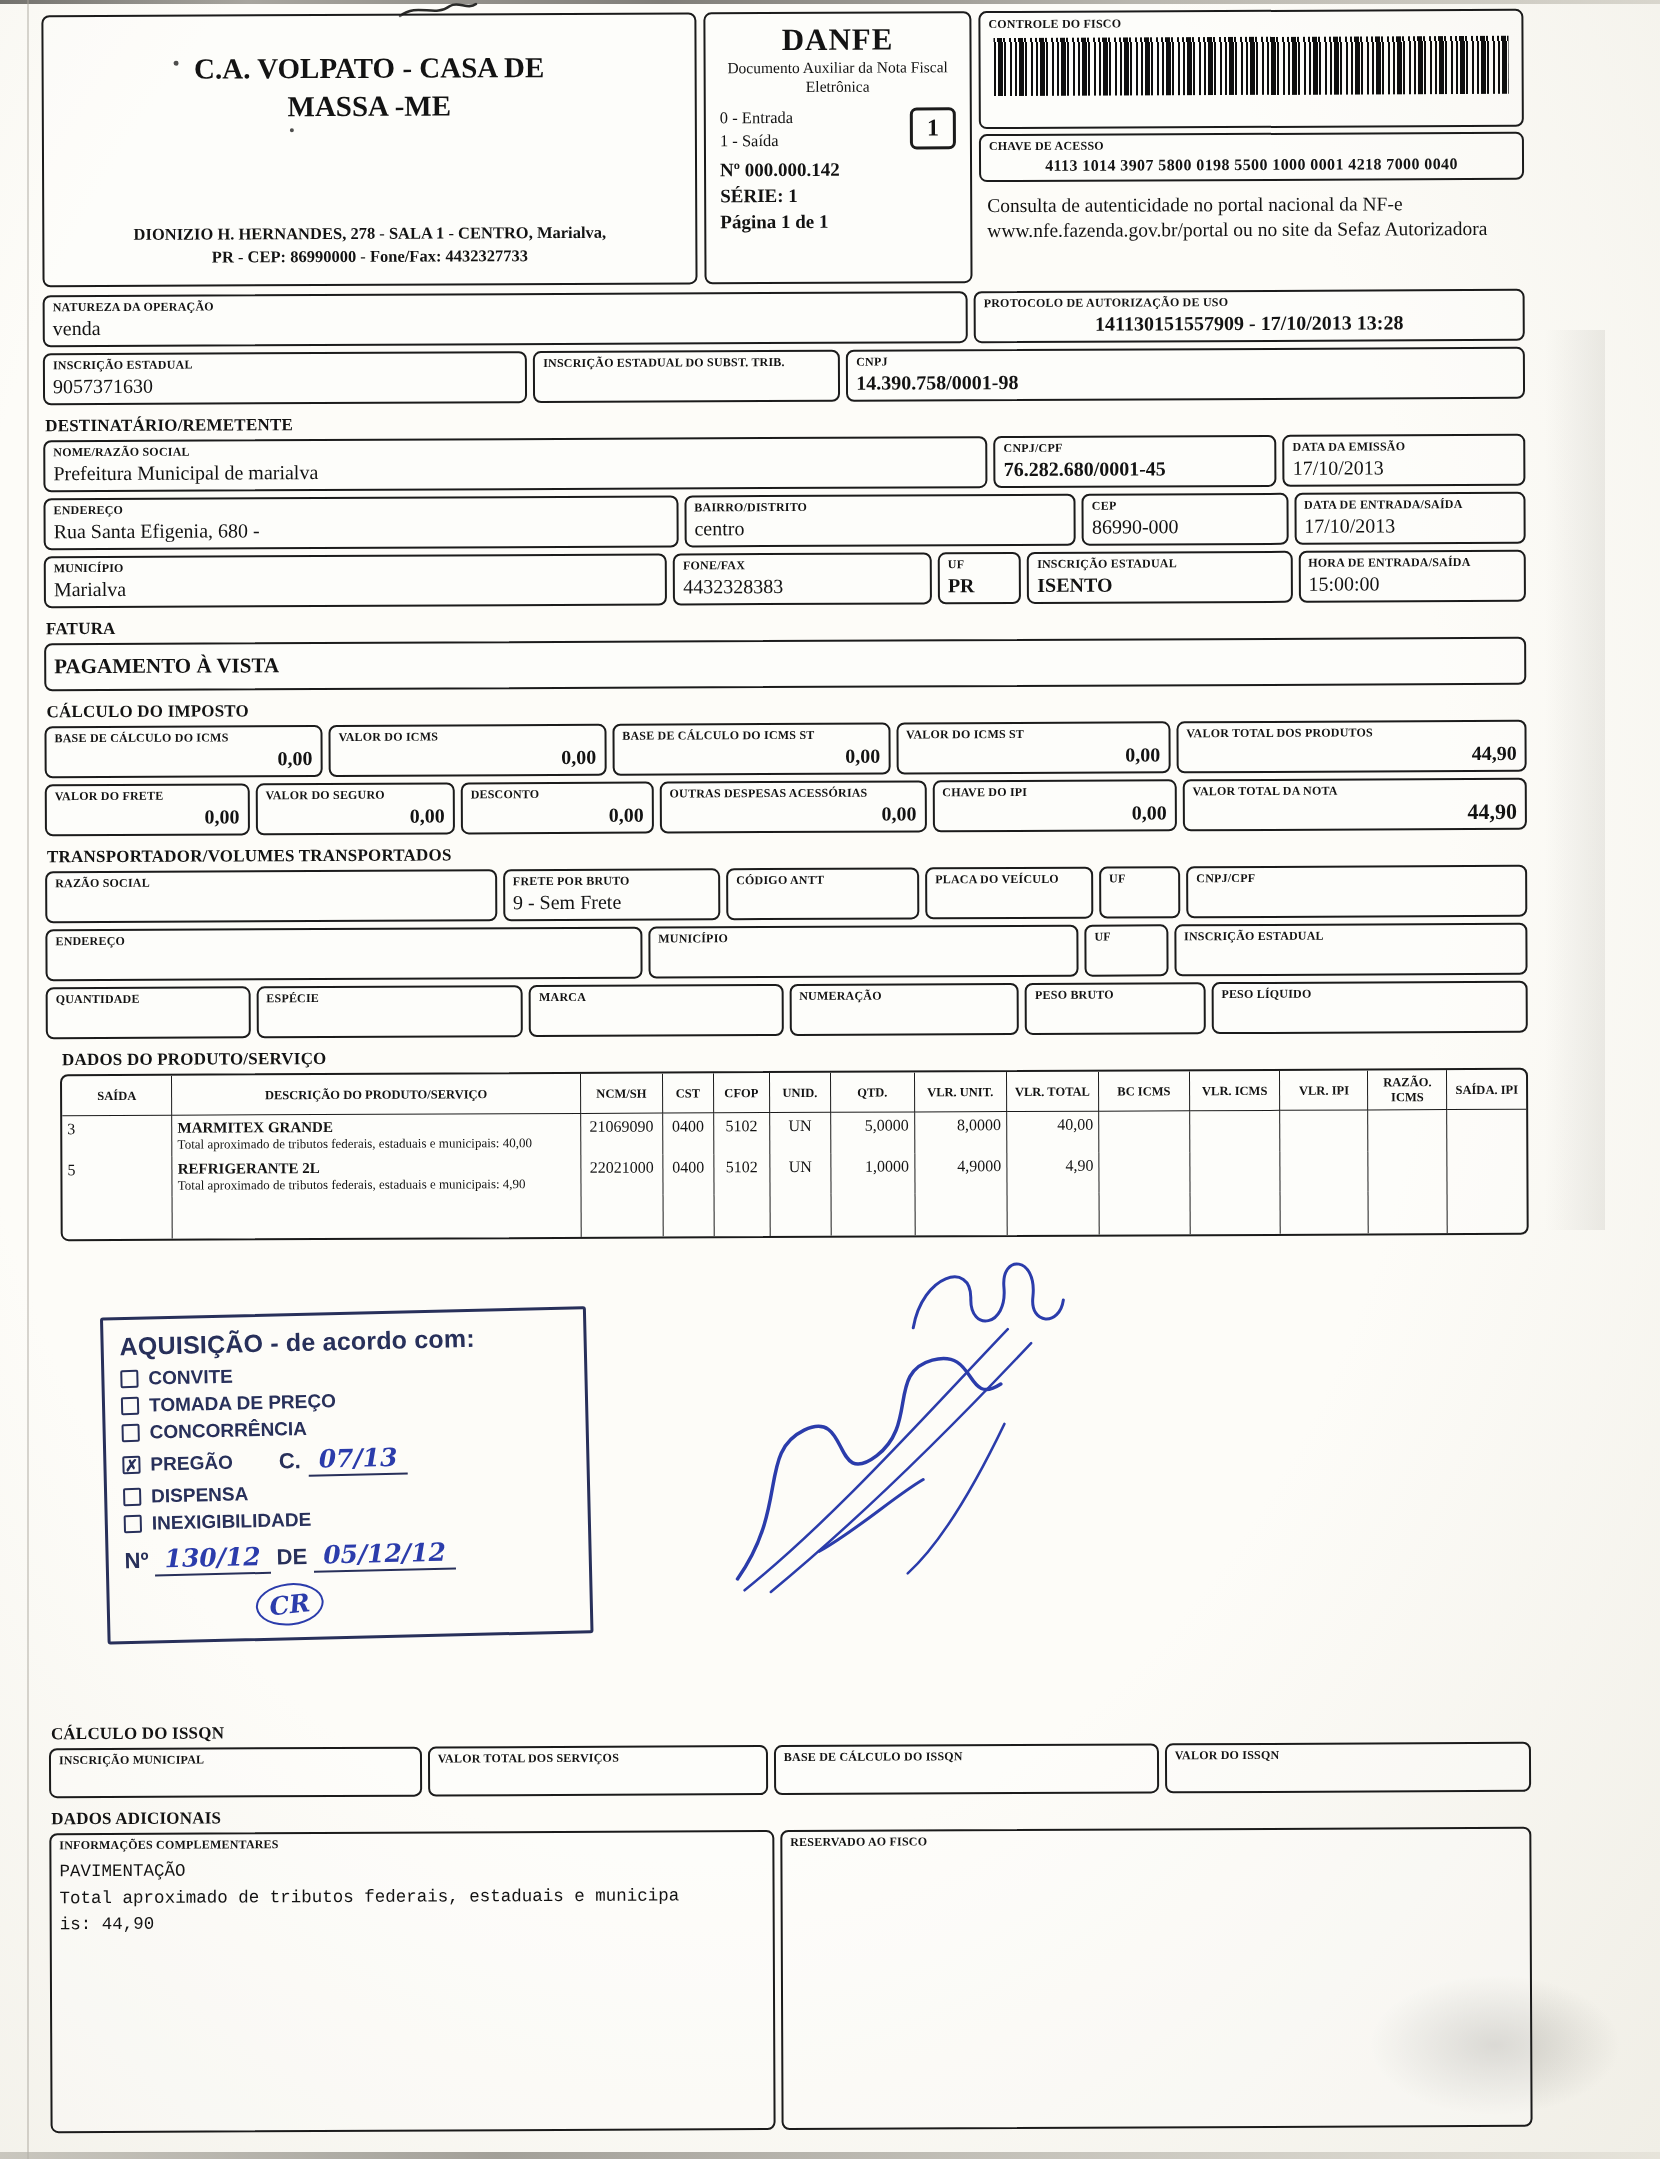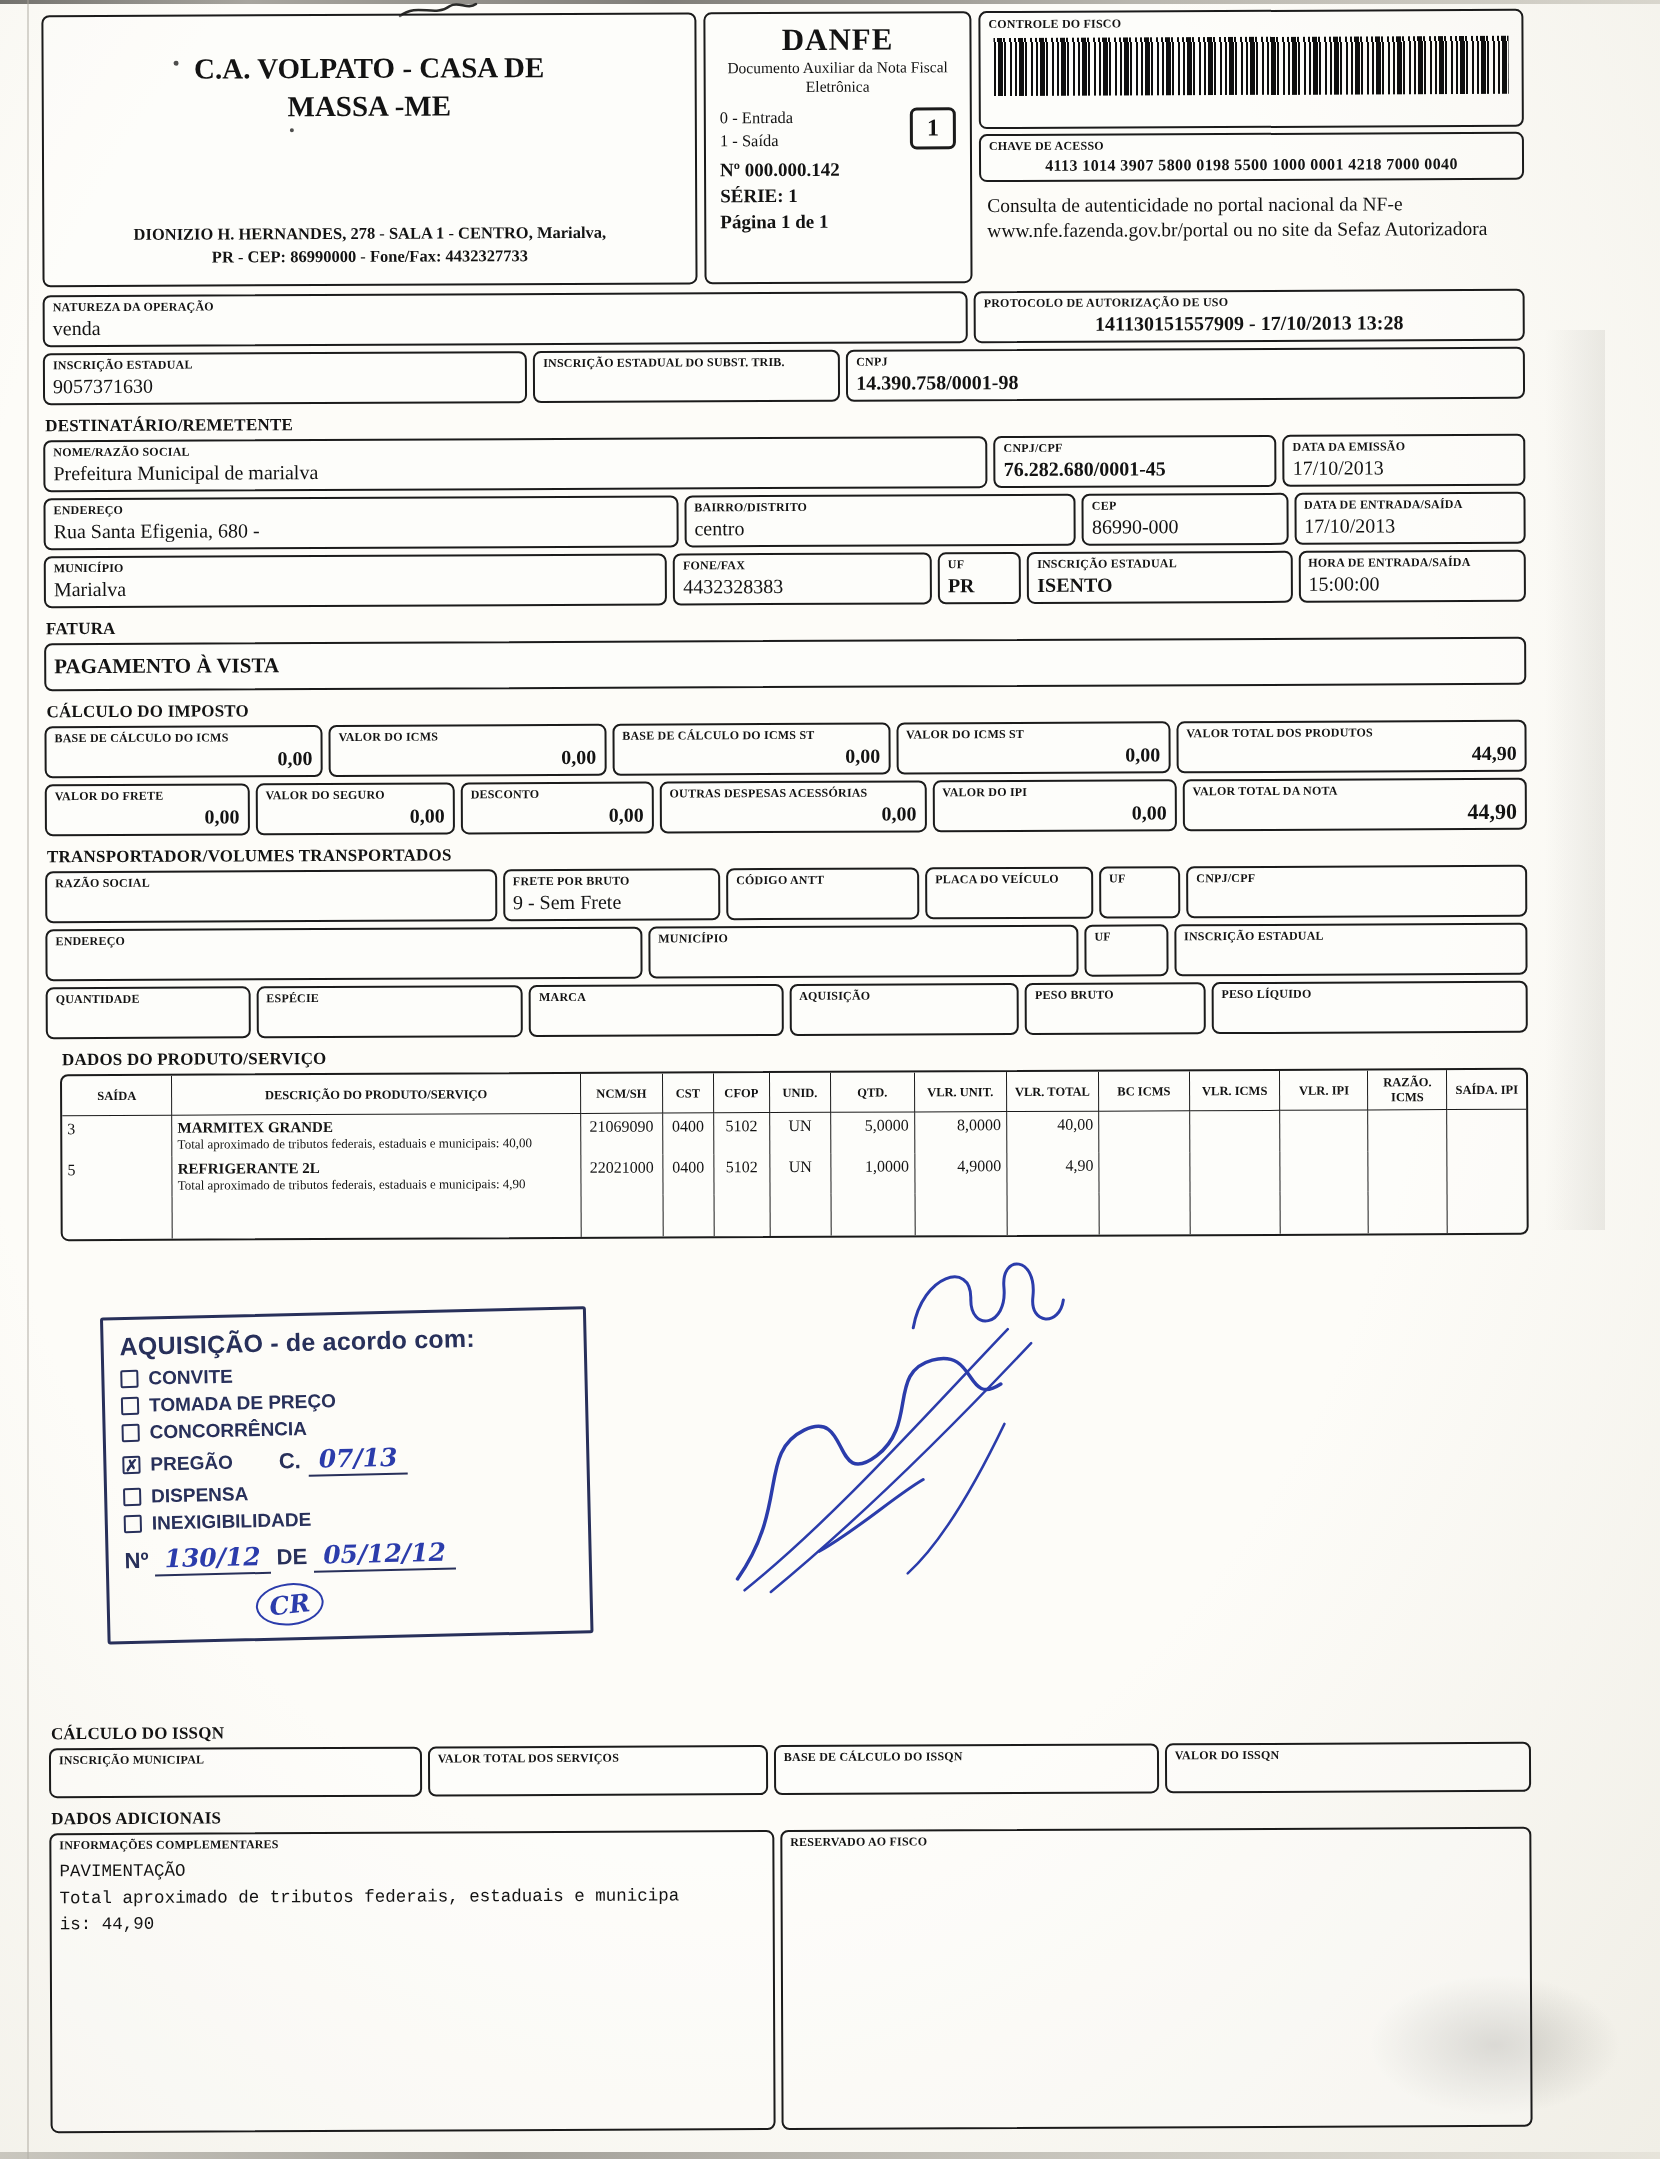--- a/index.html
+++ b/index.html
@@ -253,21 +253,21 @@
     </div>
     <div class="f" style="flex:192">
       <div class="lbl">DESCONTO</div>
       <div class="val r b">0,00</div>
     </div>
     <div class="f" style="flex:274">
       <div class="lbl">OUTRAS DESPESAS ACESSÓRIAS</div>
       <div class="val r b">0,00</div>
     </div>
     <div class="f" style="flex:249">
-      <div class="lbl">VALOR DO IPI</div>
+      <div class="lbl">CHAVE DO IPI</div>
       <div class="val r b">0,00</div>
     </div>
     <div class="f" style="flex:360">
       <div class="lbl">VALOR TOTAL DA NOTA</div>
       <div class="val r b" style="font-size:22px">44,90</div>
     </div>
   </div>
 
   <div class="sect">TRANSPORTADOR/VOLUMES TRANSPORTADOS</div>
   <div class="row">
@@ -321,21 +321,21 @@
     </div>
     <div class="f" style="flex:274">
       <div class="lbl">ESPÉCIE</div>
       <div class="val"></div>
     </div>
     <div class="f" style="flex:260">
       <div class="lbl">MARCA</div>
       <div class="val"></div>
     </div>
     <div class="f" style="flex:233">
-      <div class="lbl">AQUISIÇÃO</div>
+      <div class="lbl">NUMERAÇÃO</div>
       <div class="val"></div>
     </div>
     <div class="f" style="flex:178">
       <div class="lbl">PESO BRUTO</div>
       <div class="val"></div>
     </div>
     <div class="f" style="flex:329">
       <div class="lbl">PESO LÍQUIDO</div>
       <div class="val"></div>
     </div>

